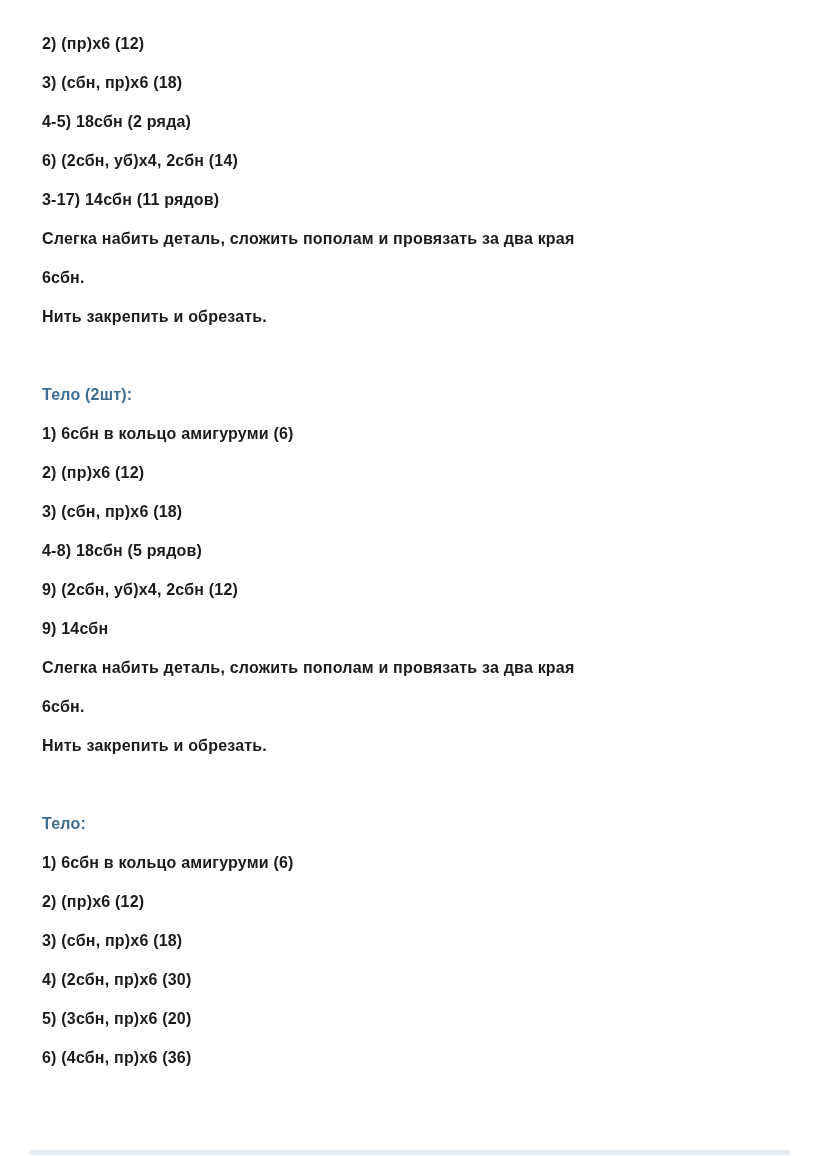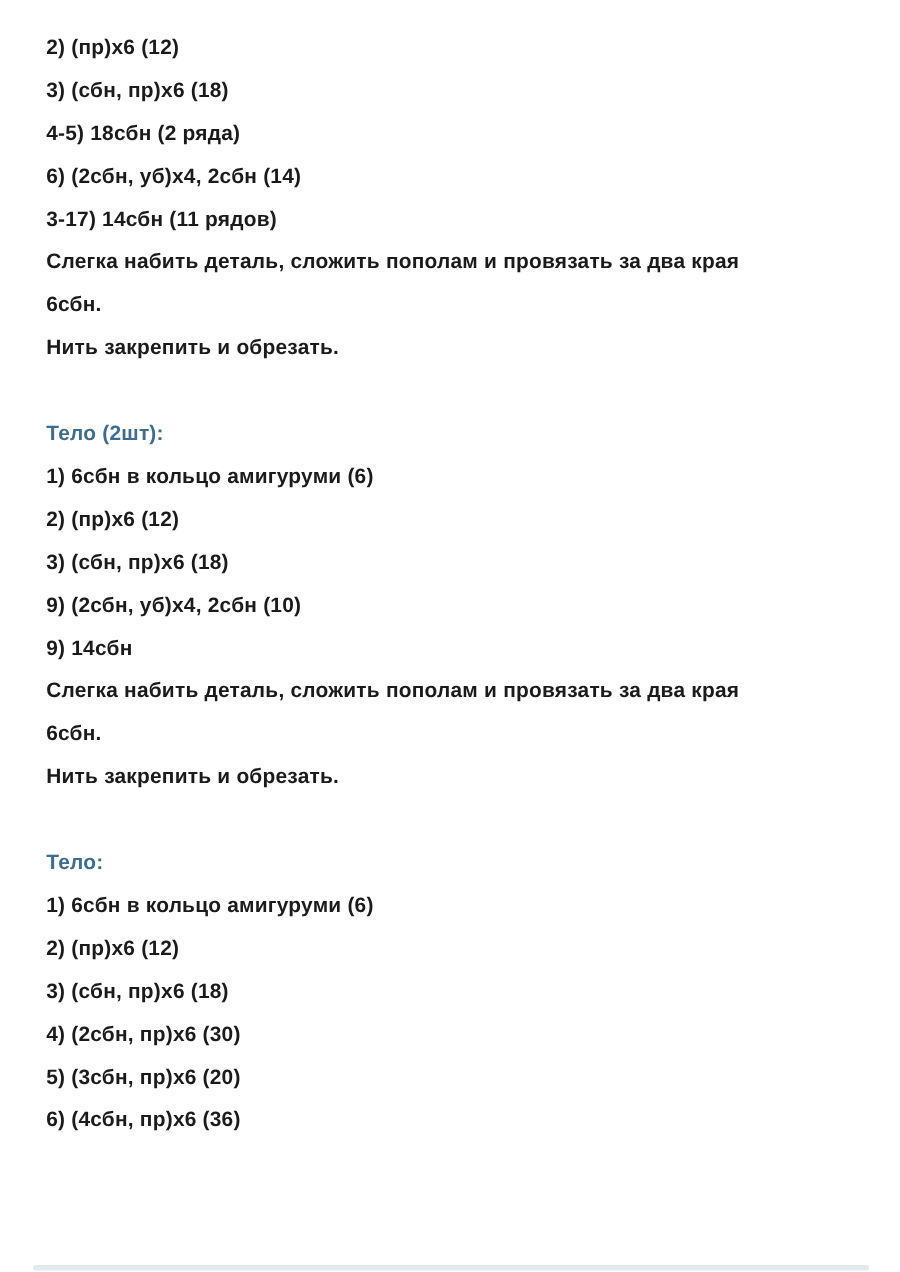--- a/index.html
+++ b/index.html
@@ -13,21 +13,21 @@
     height: 1156px;
     background: var(--page-bg, #ffffff);
     overflow: hidden;
     font-family: "Liberation Sans", "DejaVu Sans", sans-serif;
   }
   .content {
     position: absolute;
     top: 24px;
     left: 42px;
     right: 30px;
-    font-size: 19px;
+    font-size: 16px;
     font-weight: 700;
     line-height: 39px;
     color: var(--body-color, #1b1b1b);
     letter-spacing: 0.2px;
   }
   .line {
     white-space: nowrap;
     height: 39px;
   }
   .spacer {
@@ -59,21 +59,22 @@
       <div class="line">6) (2сбн, уб)х4, 2сбн (14)</div>
       <div class="line">3-17) 14сбн (11 рядов)</div>
       <div class="line">Слегка набить деталь, сложить пополам и провязать за два края</div>
       <div class="line">6сбн.</div>
       <div class="line">Нить закрепить и обрезать.</div>
       <div class="spacer"></div>
       <div class="heading">Тело (2шт):</div>
       <div class="line">1) 6сбн в кольцо амигуруми (6)</div>
       <div class="line">2) (пр)х6 (12)</div>
       <div class="line">3) (сбн, пр)х6 (18)</div>
-      <div class="line">9) (2сбн, уб)х4, 2сбн (10)</div>
+      <div class="line">4-8) 18сбн (5 рядов)</div>
+      <div class="line">9) (2сбн, уб)х4, 2сбн (12)</div>
       <div class="line">9) 14сбн</div>
       <div class="line">Слегка набить деталь, сложить пополам и провязать за два края</div>
       <div class="line">6сбн.</div>
       <div class="line">Нить закрепить и обрезать.</div>
       <div class="spacer"></div>
       <div class="heading">Тело:</div>
       <div class="line">1) 6сбн в кольцо амигуруми (6)</div>
       <div class="line">2) (пр)х6 (12)</div>
       <div class="line">3) (сбн, пр)х6 (18)</div>
       <div class="line">4) (2сбн, пр)х6 (30)</div>

